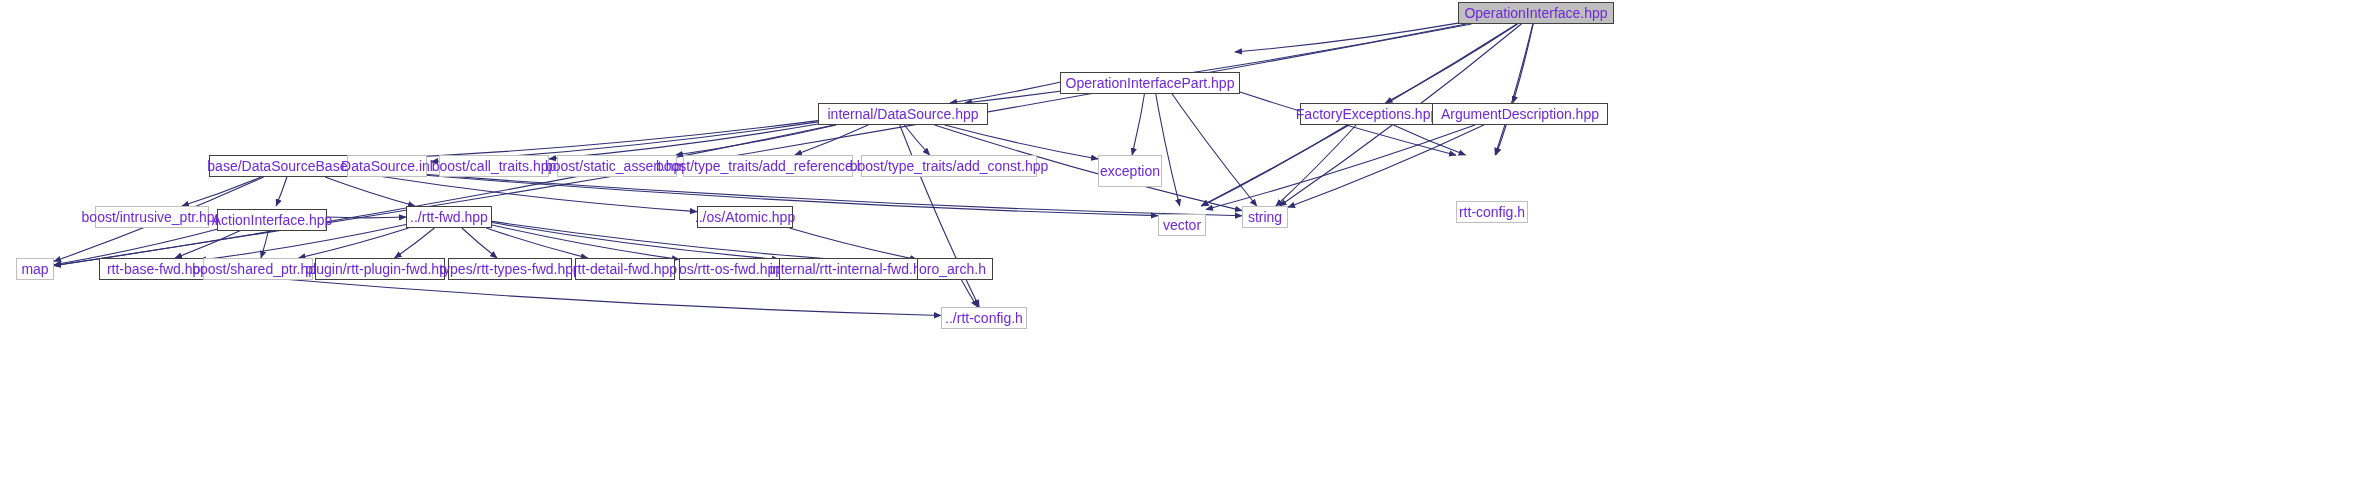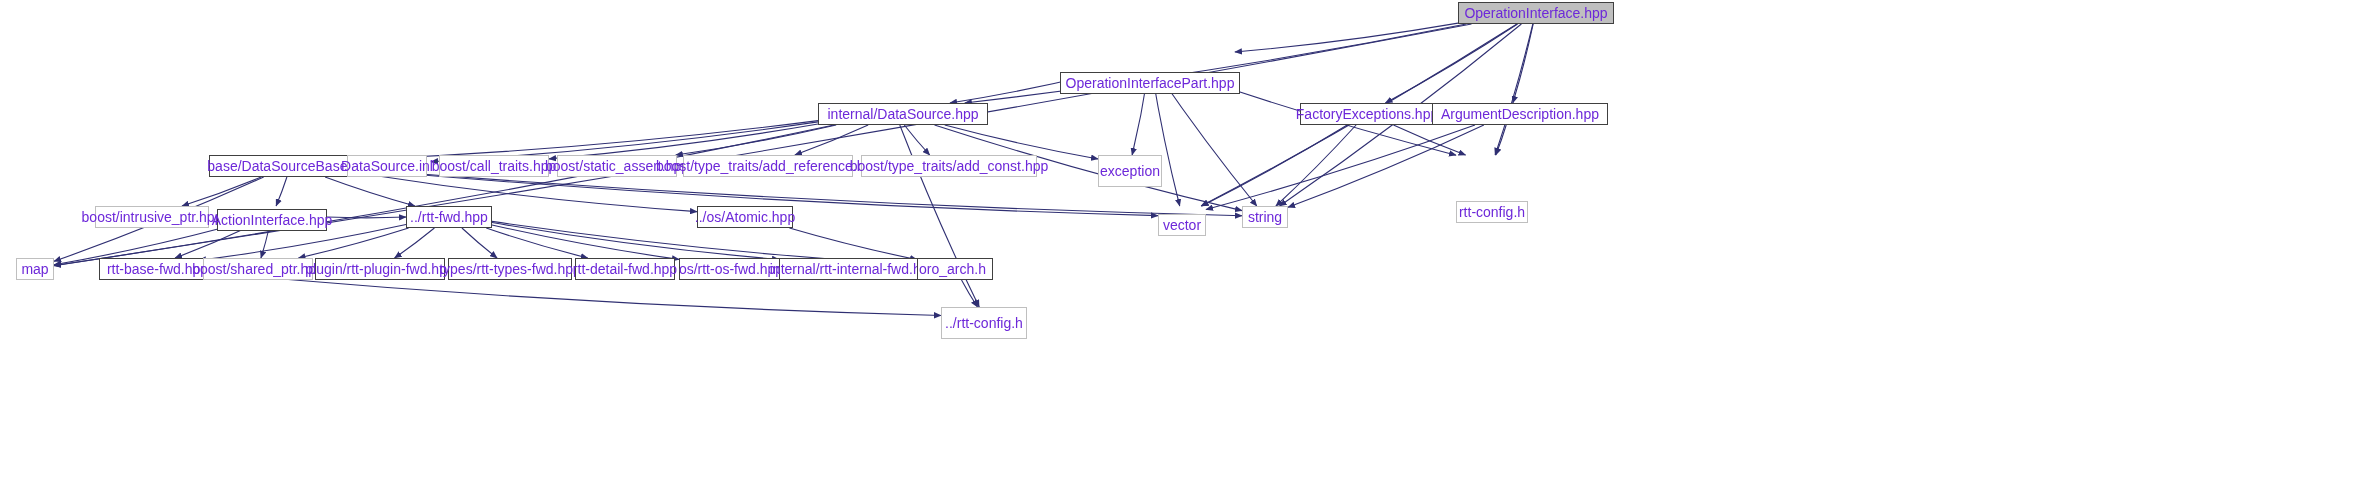--- a/index.html
+++ b/index.html
@@ -191,17 +191,17 @@
       </div>
       <div class="node strong" style="left: 679px; top: 258px; width: 104px; height: 22px;">
         <span class="node-label">os/rtt-os-fwd.hpp</span>
       </div>
       <div class="node strong" style="left: 779px; top: 258px; width: 148px; height: 22px;">
         <span class="node-label">internal/rtt-internal-fwd.hpp</span>
       </div>
       <div class="node strong" style="left: 917px; top: 258px; width: 76px; height: 22px; justify-content: flex-end;">
         <span class="node-label">oro_arch.h</span>
       </div>
-      <div class="node light" style="left: 941px; top: 307px; width: 86px; height: 32px;">
+      <div class="node light" style="left: 941px; top: 307px; width: 86px; height: 22px;">
         <span class="node-label">../rtt-config.h</span>
       </div>
     </div>
 </div>
 
 </body></html>

